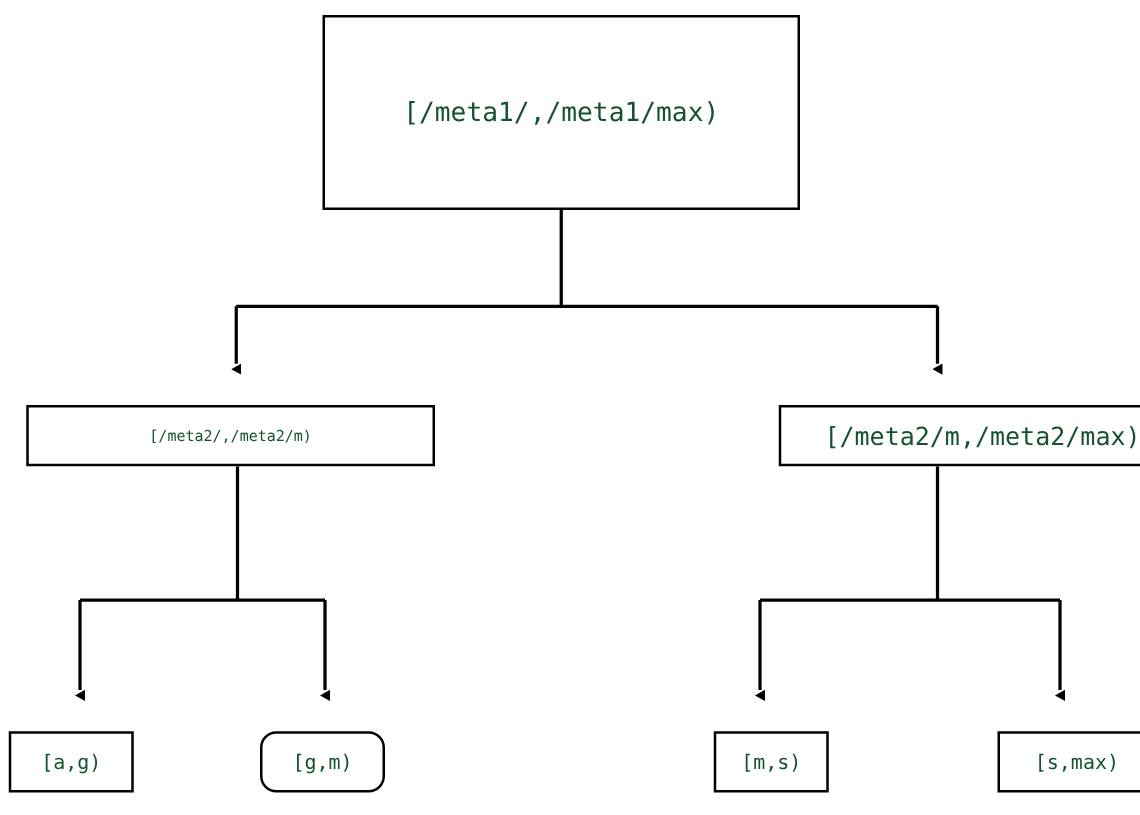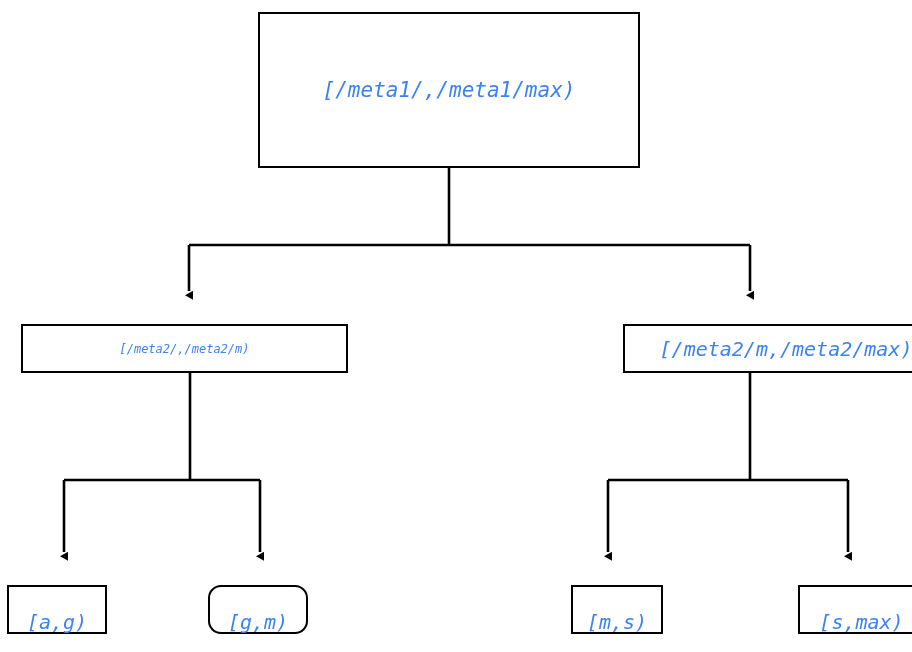--- a/index.html
+++ b/index.html
@@ -25,24 +25,23 @@
     pointer-events: none;
   }
   .node {
     position: absolute;
     box-sizing: border-box;
     background: #ffffff;
     border: 2px solid #000000;
     display: flex;
     align-items: center;
     justify-content: center;
-    color: #3b82f6;
+    color: #14532d;
     white-space: pre;
     z-index: 2;
-    font-style: italic;
   }
   .node-label {
     display: block;
     line-height: 1;
     letter-spacing: 0px;
   }
   .node-root {
     left: 258px;
     top: 12px;
     width: 382px;
@@ -60,22 +59,21 @@
     left: 579px;
     top: 324px;
     width: 326px;
     height: 49px;
     font-size: 20px;
     margin-left: 44px;
   }
   .node-leaf {
     top: 585px;
     height: 49px;
-    font-size: 20px;
-    align-items: flex-end;
+    font-size: 16px;
   }
   .leaf-ag   { left: 7px;   width: 100px; }
   .leaf-gm   { left: 208px; width: 100px; border-radius: 13px; }
   .leaf-ms   { left: 571px; width: 92px; }
   .leaf-smax { left: 798px; width: 127px; }
 </style>
 </head>
 <body>
 
 <div id="canvas">

